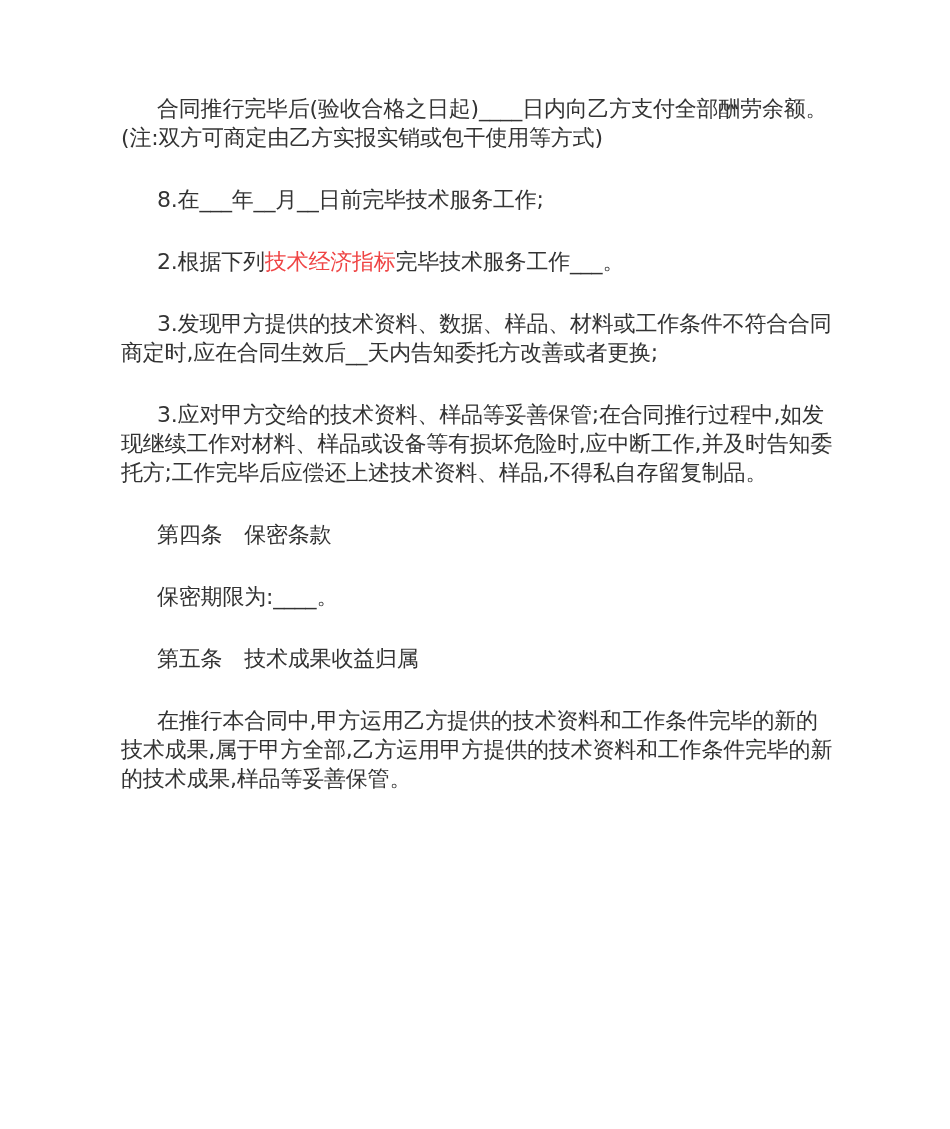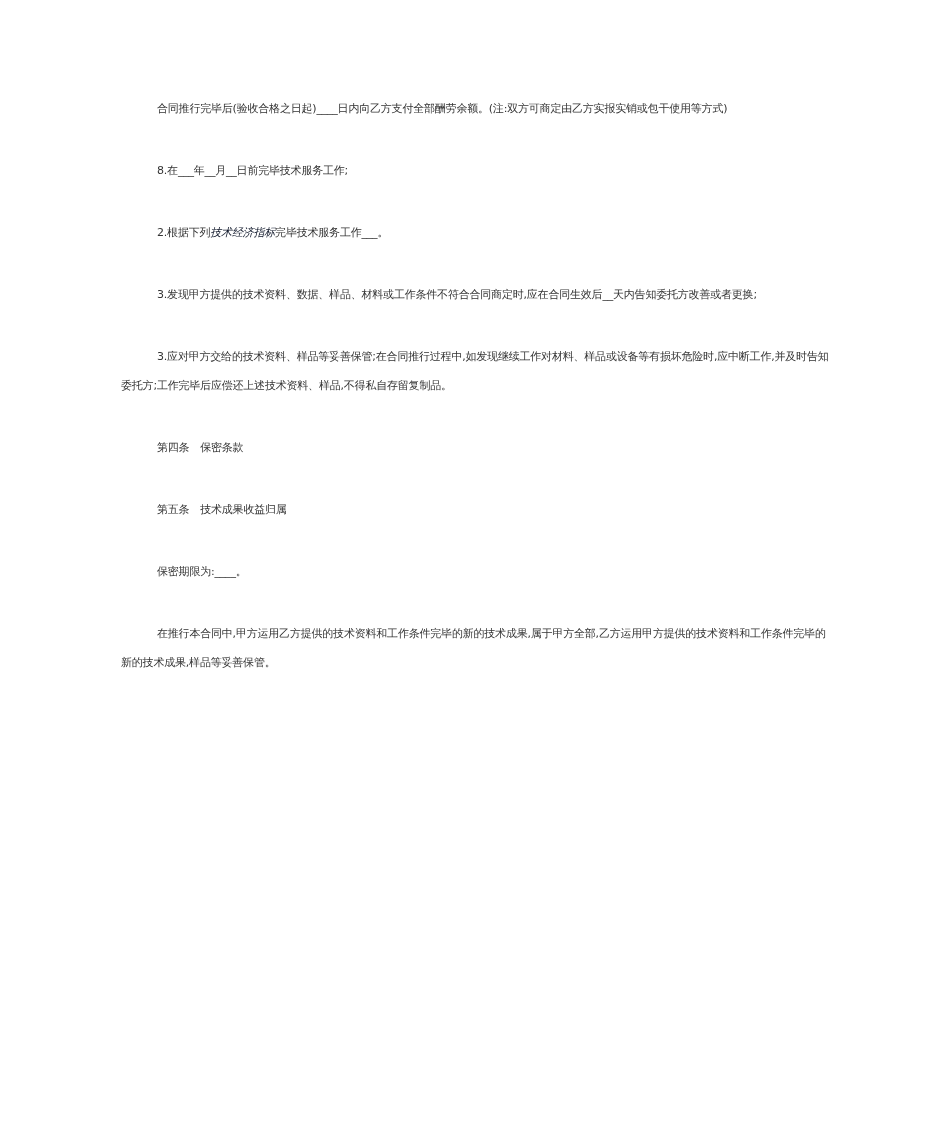--- a/index.html
+++ b/index.html
@@ -1,29 +1,29 @@
 <!DOCTYPE html>
 <html><head>
 <meta charset="utf-8">
 <style>
   html, body { margin: 0; padding: 0; background: #ffffff; }
   body { width: 950px; height: 1129px; overflow: hidden; position: relative;
          font-family: "DejaVu Sans", "Liberation Sans", sans-serif; color: #333333; }
   .page { position: absolute; left: 121px; top: 94px; width: 712px; }
-  .para { font-size: 11px; line-height: 29px; margin: 0 0 33px 0; text-indent: 36px;
+  .para { font-size: 22px; line-height: 29px; margin: 0 0 33px 0; text-indent: 36px;
           letter-spacing: -0.2px; word-break: break-all; }
   .para.heading { }
-  .link { color: #0f172a; text-decoration: none; font-style: italic; }
+  .link { color: #ef4444; text-decoration: none; }
 </style>
 </head>
 <body>
 
 <div class="page">
   <p class="para">合同推行完毕后(验收合格之日起)____日内向乙方支付全部酬劳余额。(注:双方可商定由乙方实报实销或包干使用等方式)</p>
   <p class="para">8.在___年__月__日前完毕技术服务工作;</p>
   <p class="para"><span>2.根据下列</span><a class="link" href="#">技术经济指标</a><span>完毕技术服务工作___。</span></p>
   <p class="para">3.发现甲方提供的技术资料、数据、样品、材料或工作条件不符合合同商定时,应在合同生效后__天内告知委托方改善或者更换;</p>
   <p class="para">3.应对甲方交给的技术资料、样品等妥善保管;在合同推行过程中,如发现继续工作对材料、样品或设备等有损坏危险时,应中断工作,并及时告知委托方;工作完毕后应偿还上述技术资料、样品,不得私自存留复制品。</p>
   <p class="para heading">第四条　保密条款</p>
+  <p class="para">保密期限为:____。</p>
   <p class="para heading">第五条　技术成果收益归属</p>
-  <p class="para">保密期限为:____。</p>
   <p class="para">在推行本合同中,甲方运用乙方提供的技术资料和工作条件完毕的新的技术成果,属于甲方全部,乙方运用甲方提供的技术资料和工作条件完毕的新的技术成果,样品等妥善保管。</p>
 </div>
 
 </body></html>

